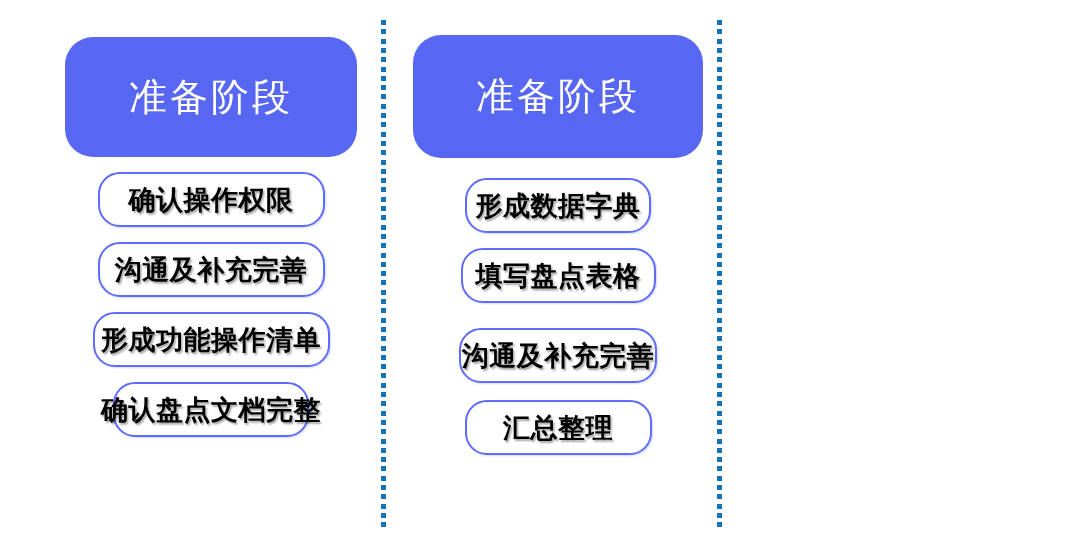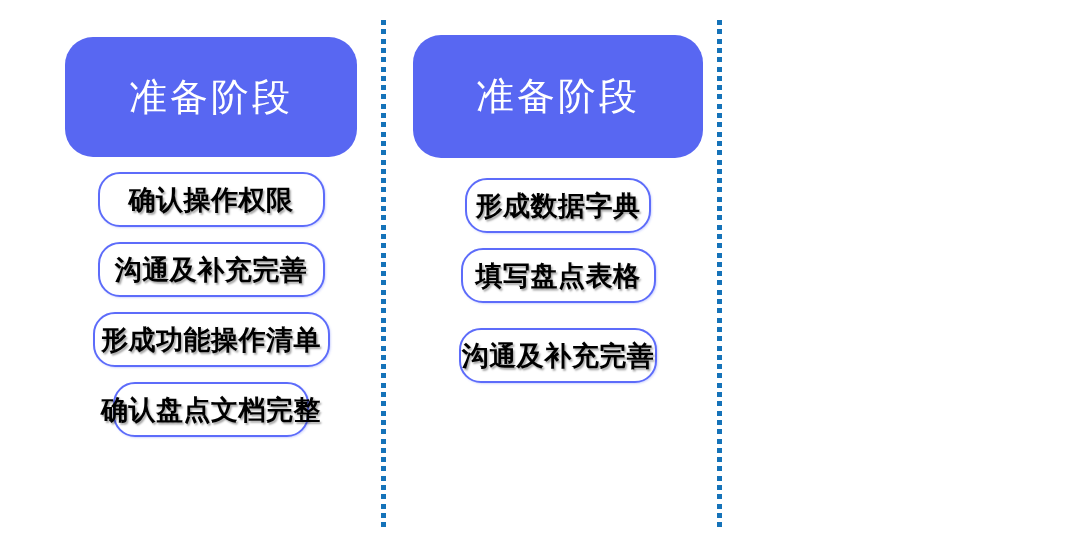--- a/index.html
+++ b/index.html
@@ -49,18 +49,19 @@
     <div class="item" style="width:196px;margin-top:15px">确认盘点文档完整</div>
   </div>
 
   <div class="divider" style="left:381px"></div>
 
   <div class="col" style="left:413px;top:35px;width:290px">
     <div class="hdr" style="height:123px">准备阶段</div>
     <div class="item" style="width:186px;margin-top:20px">形成数据字典</div>
     <div class="item" style="width:195px;margin-top:15px">填写盘点表格</div>
     <div class="item" style="width:198px;margin-top:25px">沟通及补充完善</div>
+    <div class="item" style="width:187px;margin-top:17px">汇总整理</div>
   </div>
 
   <div class="divider" style="left:717px"></div>
 
 
 </div>
 
 </body></html>

